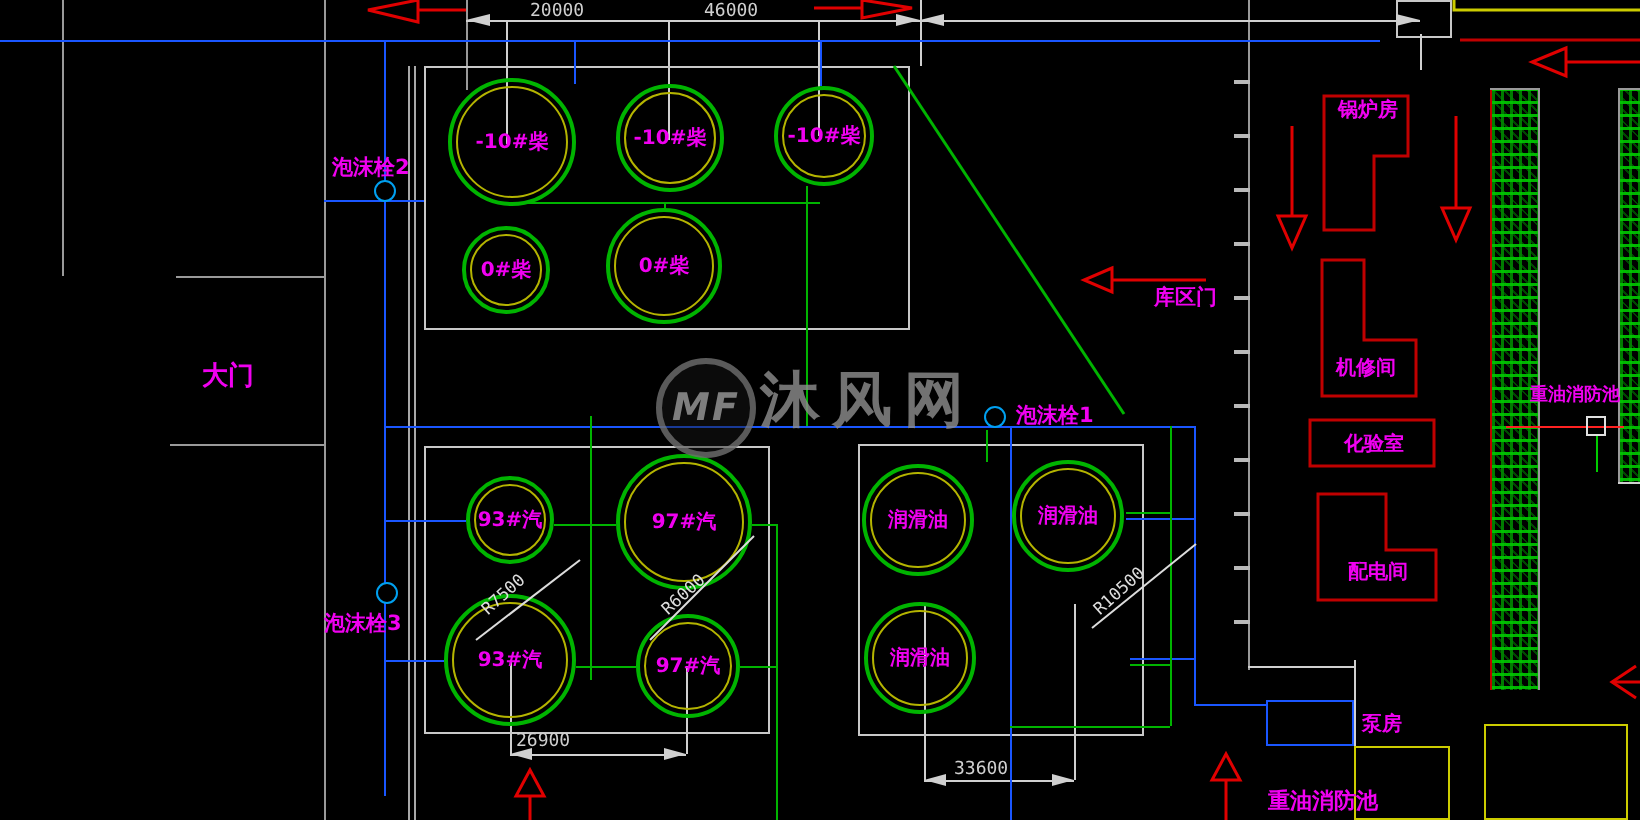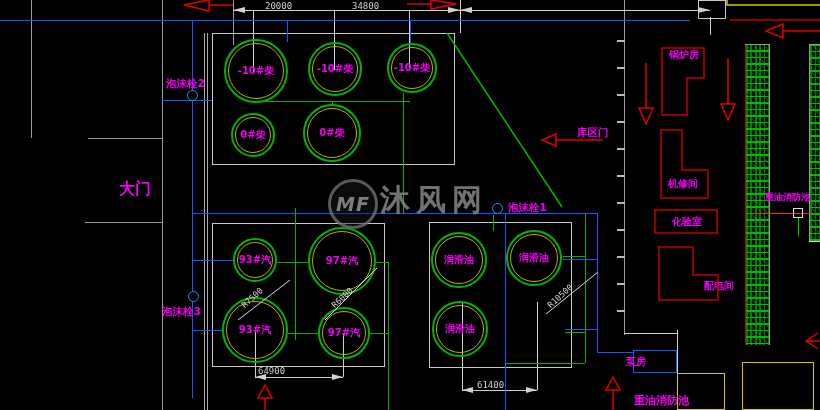--- a/index.html
+++ b/index.html
@@ -202,40 +202,40 @@
     <polygon points="460,10 448,7 448,13" fill="#d0d0d0"></polygon>
     <polygon points="460,10 472,7 472,13" fill="#d0d0d0"></polygon>
     <polygon points="710,10 698,7 698,13" fill="#d0d0d0"></polygon>
     <polygon points="255,377 266,374 266,380" fill="#d0d0d0"></polygon>
     <polygon points="343,377 332,374 332,380" fill="#d0d0d0"></polygon>
     <polygon points="462,390 473,387 473,393" fill="#d0d0d0"></polygon>
     <polygon points="537,390 526,387 526,393" fill="#d0d0d0"></polygon>
   </svg>
 
   <span class="dimtext" style="left:265px;top:1px">20000</span>
-  <span class="dimtext" style="left:352px;top:1px">34800</span>
-  <span class="dimtext" style="left:258px;top:366px">64900</span>
-  <span class="dimtext" style="left:477px;top:380px">61400</span>
+  <span class="dimtext" style="left:352px;top:1px">46000</span>
+  <span class="dimtext" style="left:258px;top:366px">26900</span>
+  <span class="dimtext" style="left:477px;top:380px">33600</span>
 
   <span class="rottext" style="left:246px;top:300px">R7500</span>
   <span class="rottext" style="left:336px;top:300px">R6000</span>
   <span class="rottext" style="left:552px;top:300px">R10500</span>
 
-  <span class="mtext" style="left:119px;top:179px;font-size:16px">大门</span>
+  <span class="mtext" style="left:101px;top:179px;font-size:13px">大门</span>
   <span class="mtext" style="left:166px;top:77px">泡沫栓2</span>
   <span class="mtext" style="left:162px;top:305px">泡沫栓3</span>
   <span class="mtext" style="left:508px;top:201px">泡沫栓1</span>
-  <span class="mtext" style="left:577px;top:126px">库区门</span>
+  <span class="mtext" style="left:577px;top:142px">库区门</span>
 
   <span class="mtext" style="left:669px;top:48px;font-size:10px">锅炉房</span>
   <span class="mtext" style="left:668px;top:177px;font-size:10px">机修间</span>
   <span class="mtext" style="left:672px;top:215px;font-size:10px">化验室</span>
-  <span class="mtext" style="left:704px;top:279px;font-size:10px">配电间</span>
+  <span class="mtext" style="left:674px;top:279px;font-size:10px">配电间</span>
   <span class="mtext" style="left:765px;top:191px;font-size:9px">重油消防池</span>
-  <span class="mtext" style="left:626px;top:355px;font-size:10px">泵房</span>
+  <span class="mtext" style="left:681px;top:355px;font-size:10px">泵房</span>
   <span class="mtext" style="left:634px;top:393px;font-size:11px">重油消防池</span>
 
   <div style="position:absolute;left:753px;top:213px;width:59px;height:1px;background:#ff2222;z-index:45"></div>
   <div style="position:absolute;left:798px;top:218px;width:1px;height:18px;background:#00cc00;z-index:45"></div>
   <div class="pickbox" style="left:793px;top:208px"></div>
 
   <div class="wm wm-brand" style="left:380px;top:180px">沐风网</div>
   <div class="wm wm-circle" style="left:328px;top:179px">
     <span>MF</span>
   </div>

